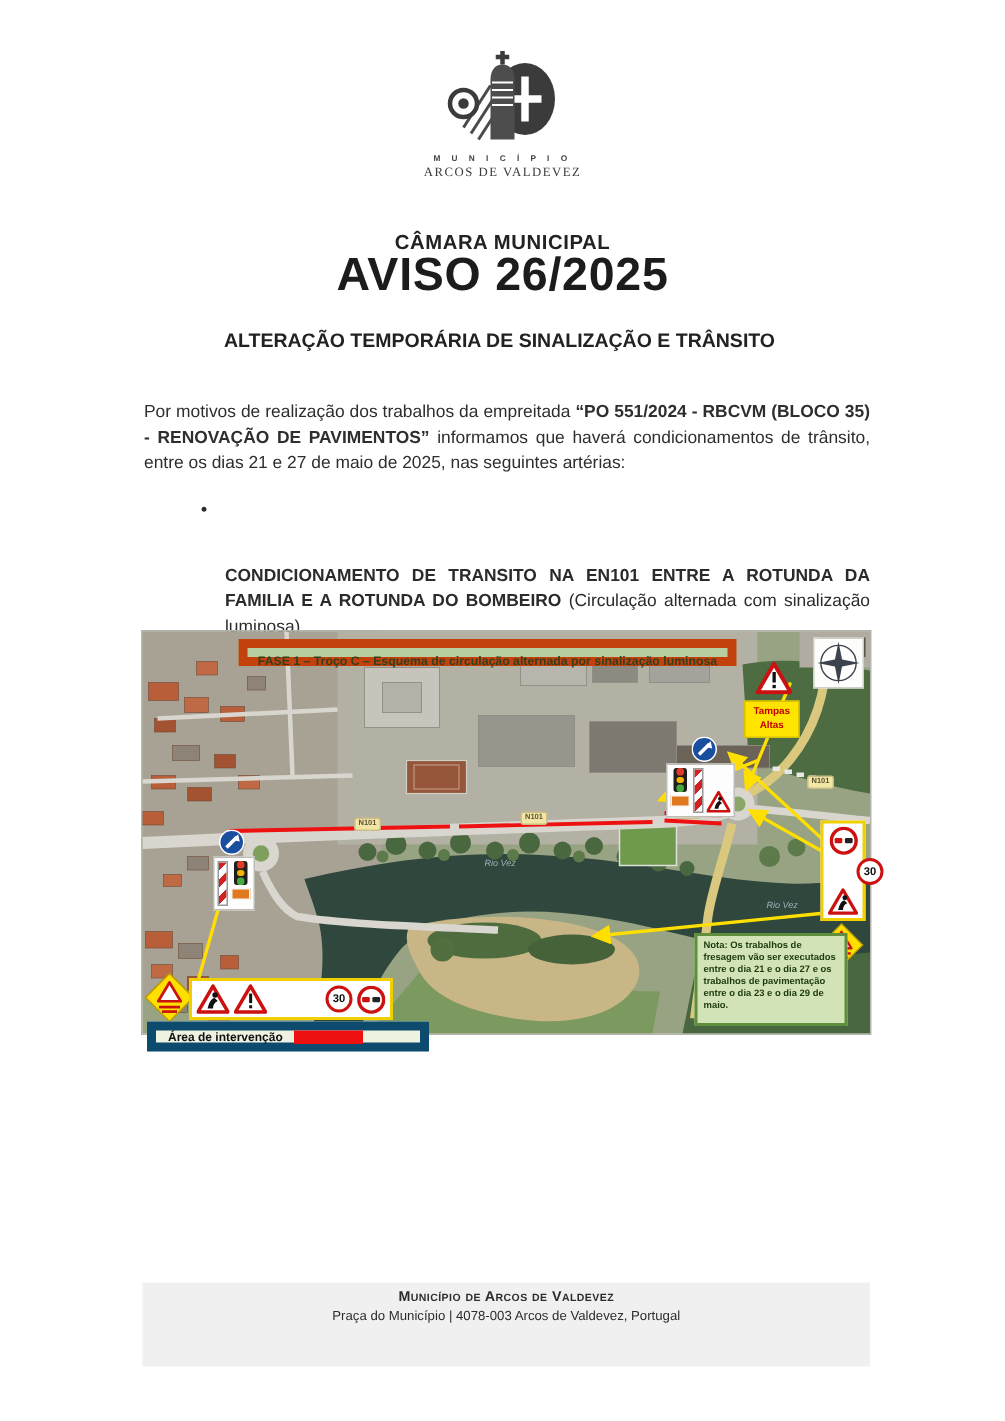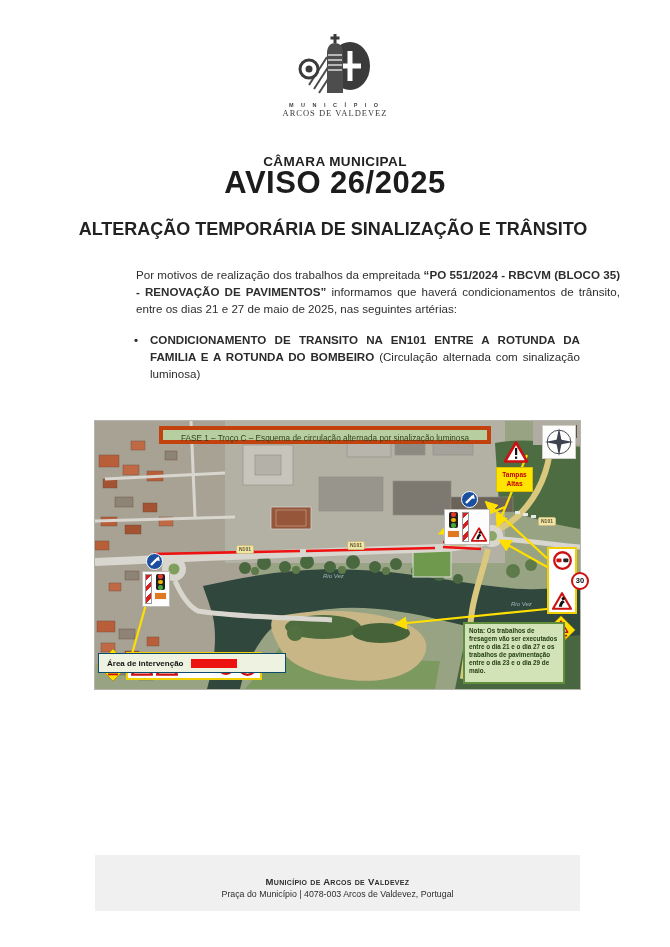--- a/index.html
+++ b/index.html
@@ -10,52 +10,52 @@
     font-family:"Liberation Sans", sans-serif; color:#2b2b2b;
   }
   .abs { position:absolute; }
 
   
   .logo-wrap { top:33px; left:0; right:0; text-align:center; }
   .org-small { font-size:5.5px; font-weight:bold; letter-spacing:3px; color:#444; margin-top:1px; }
   .org-name  { font-family:"Liberation Serif", serif; font-size:8.5px; letter-spacing:1px; color:#3a3a3a; }
   .camara    { top:129px; left:0; right:0; text-align:center; font-size:13.5px; font-weight:bold; letter-spacing:.4px; color:#222;margin-top:25px; }
   .title     { top:165px; left:0; right:0; text-align:center; font-size:31px; font-weight:900; letter-spacing:.5px; color:#1c1c1c; }
-  .subtitle  { top:219px; left:0; right:4px; text-align:center; font-size:18px; font-weight:bold; color:#222; }
-
-  
-  .para { left:96px; width:484px; font-size:11.6px; line-height:17px; text-align:justify; color:#2e2e2e;margin-left:40px; }
+  .subtitle  { top:219px; left:0; right:4px; text-align:center; font-size:13px; font-weight:bold; color:#222; }
+
+  
+  .para { left:96px; width:484px; font-size:11.6px; line-height:17px; text-align:justify; color:#2e2e2e; }
   .p1 { top:266px; }
   .p2 { top:374px; }
   .bullet-row { top:331px; left:134px; width:446px; display:flex; }
   .bullet-marker { width:16px; font-size:11.6px; line-height:17px; font-weight:bold; }
-  .bullet-text { width:430px; font-size:11.6px; line-height:17px; text-align:justify; }
+  .bullet-text { width:430px; font-size:11.6px; line-height:17px; text-align:justify;margin-top:44px; }
   .b { font-weight:bold; }
 
   
   .map { top:421px; left:95px; width:485px; height:268px; background:#8f9f7a; outline:1px solid #b5b5ae; }
   .map svg.base { position:absolute; inset:0; }
   .map-banner {
     left:64px; top:5px; width:332px; height:18px; line-height:17px; text-align:center;
-    background:#b7cfa0; border:4px solid #c2410c; font-size:8.2px; font-weight:normal; color:#33401c;
+    background:#b7cfa0; border:6px solid #c2410c; font-size:8.2px; font-weight:bold; color:#33401c;
   }
   .compass { right:4px; top:4px; width:34px; height:34px; background:#fdfdfb; border:1px solid #cfcfc8; }
   .shield { background:#f2e6a4; border-radius:2px; padding:0 2px; font-size:5px; font-weight:bold; color:#5a5238; line-height:7px; border:.5px solid #cbbd86; }
   .river-label { font-size:6px; font-style:italic; color:#9fb6bd; }
   .tampas-tri { left:409px; top:20px; }
   .tampas-label {
     left:401px; top:46px; width:37px; padding:3px 1px; background:#ffe400; border:1px solid #d8c200;
     font-size:6.6px; font-weight:bold; color:#c00000; text-align:center; line-height:8.5px;
   }
   .note-box {
     left:368px; top:201px; width:102px; height:62px; background:#d2e3b8; border:2px solid #5f8e3d;
     padding:3px 4px; font-size:6.3px; font-weight:bold; line-height:8px; color:#1d3a0e;
   }
   .legend {
-    left:3px; top:232px; width:188px; height:20px; background:#eef2e1; border:1px solid #0c4a6e;
+    left:3px; top:260px; width:188px; height:20px; background:#eef2e1; border:6px solid #0c4a6e;
     display:flex; align-items:center; gap:8px; padding:0 8px;
   }
   .legend-text { font-size:8px; font-weight:bold; color:#111; }
   .legend-swatch { width:46px; height:9px; background:#ee1111; }
 
   
   .sign-circle {
     width:18px; height:18px; border-radius:50%; background:#fff; border:2.5px solid #cc1111;
     display:flex; align-items:center; justify-content:center;
     font-size:7.5px; font-weight:900; color:#111; line-height:1;margin-left:36px;
@@ -66,21 +66,21 @@
   .barrier { width:7px; height:30px; border:1px solid #999;
     background:repeating-linear-gradient(135deg,#d32020 0 4px,#fff 4px 8px); }
   .tlight { width:9px; height:16px; background:#1e1e1e; border-radius:2px; display:flex; flex-direction:column; align-items:center; justify-content:space-around; }
   .tlight i { width:4.5px; height:4.5px; border-radius:50%; display:block; }
   .t-red{background:#e23a2a;} .t-yel{background:#f4b400;} .t-grn{background:#47a83c;}
   .orange-panel { width:13px; height:8px; background:#e07820; border:1px solid #f5f5f5; }
 
   
   .footer {
     top:855px; left:95px; width:485px; height:56px; background:#f0f0f0;
-    text-align:center; padding-top:20px; color:#2d2d2d;
+    text-align:center; padding-top:3px; color:#2d2d2d;
   }
   .footer .f1 { font-size:9.5px; font-weight:bold; font-variant:small-caps; letter-spacing:.3px; line-height:13px; }
   .footer .fl { font-size:8.8px; line-height:12.5px; }
 </style>
 </head>
 <body>
 
 <div class="page">
 
   <div class="abs logo-wrap">

